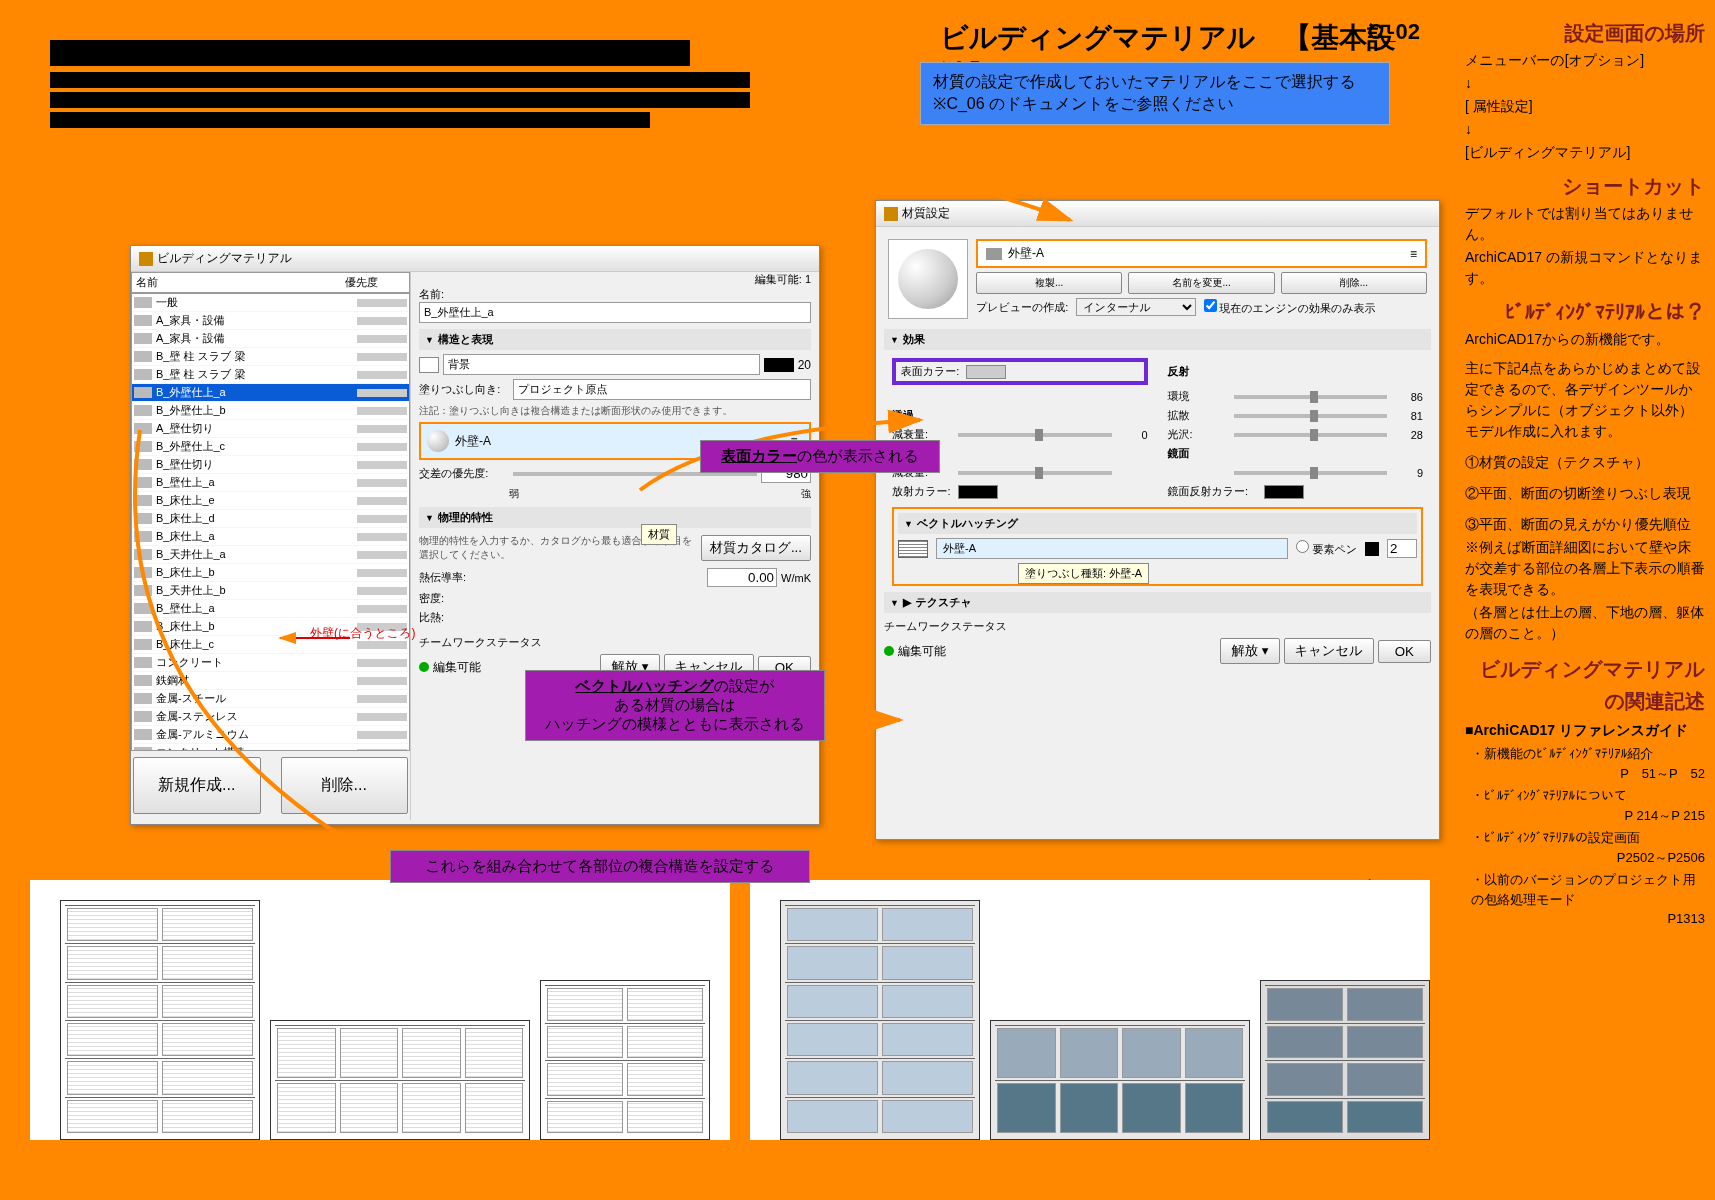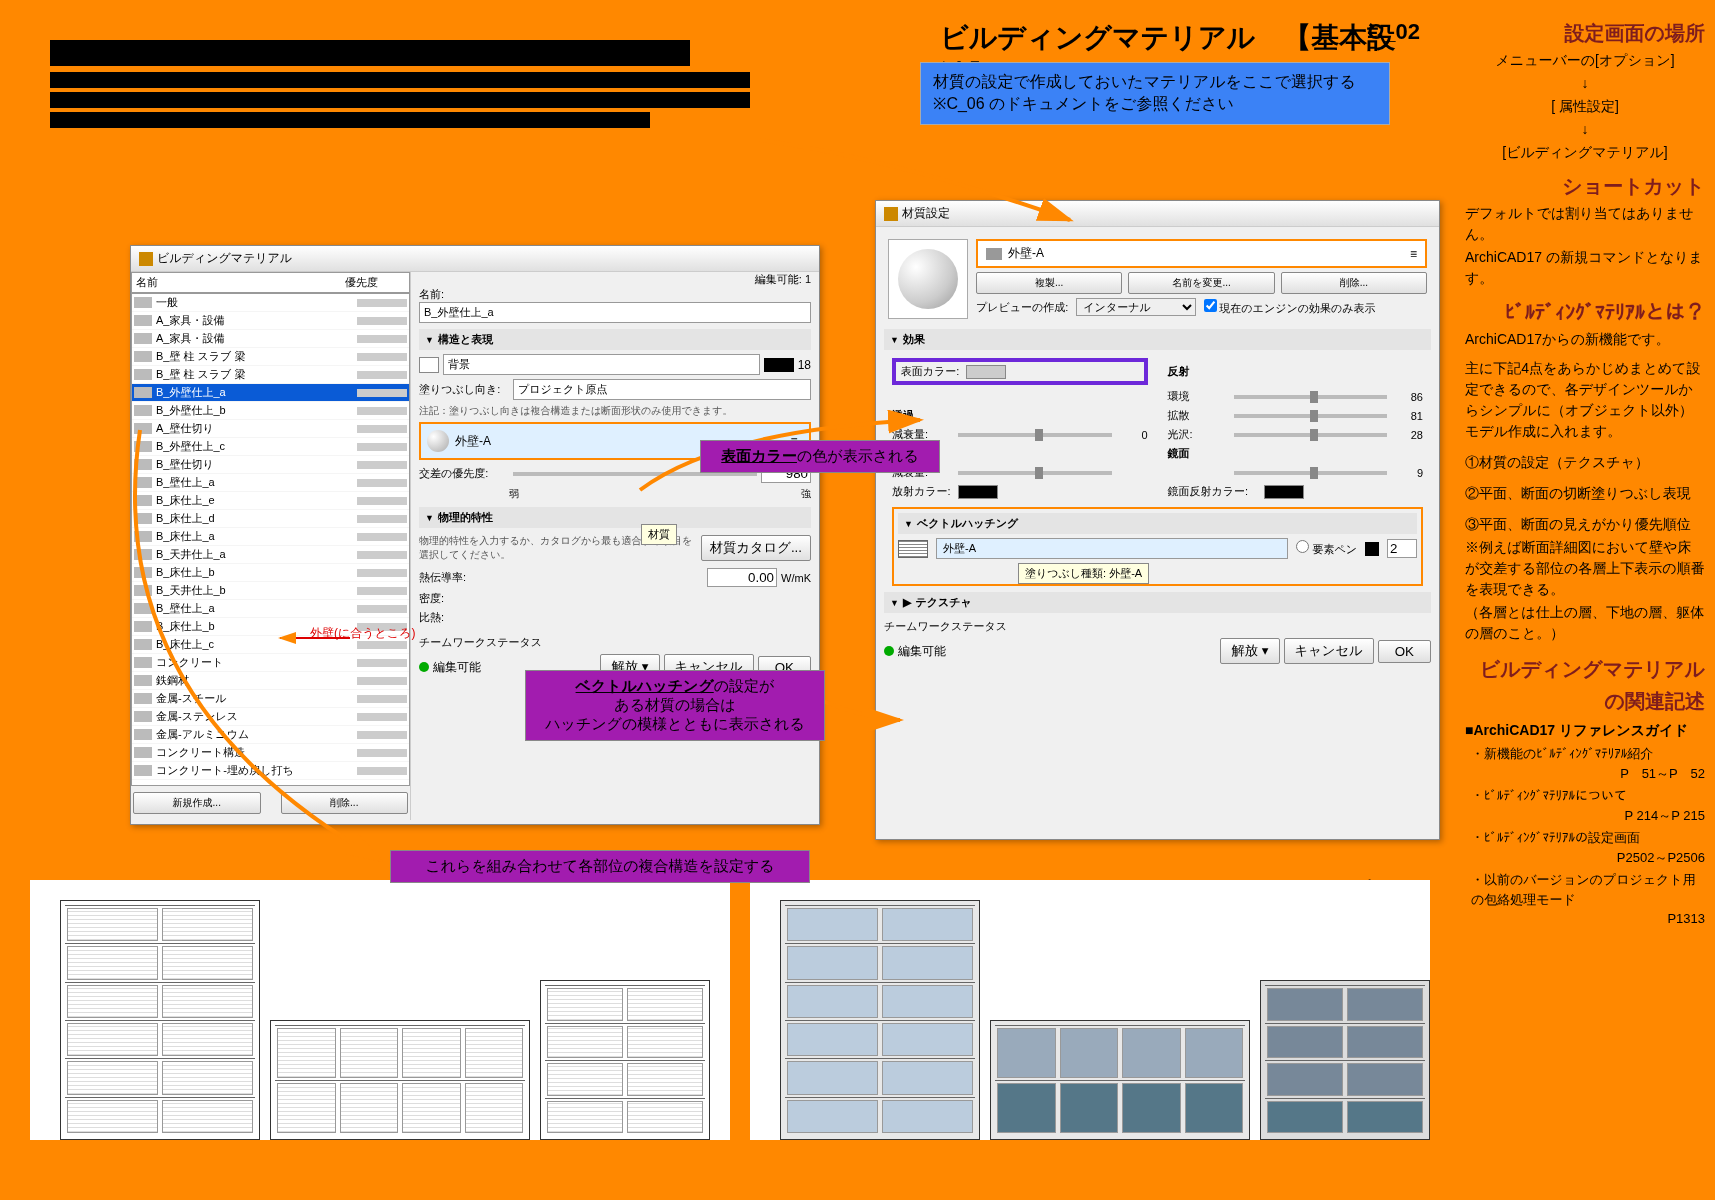--- a/index.html
+++ b/index.html
@@ -4,21 +4,21 @@
 <style>
 * { box-sizing: border-box; margin: 0; padding: 0; }
 body { font-family: "MS PGothic", "Meiryo", sans-serif; background: #fff; width: 1715px; height: 1200px; position: relative; overflow: hidden; }
 
 
 .page { position: absolute; left: 0; top: 0; width: 1715px; height: 1200px; background: #ff8800; }
 
 
 .sidebar { position: absolute; right: 10px; top: 10px; width: 240px; font-size: 14px; line-height: 1.5; }
 .sidebar h2 { color: #7f1d1d; font-size: 20px; font-weight: bold; text-align: right; margin-top: 8px; margin-bottom: 2px; }
-.sidebar .loc-item { text-align: center; margin: 2px 0; }
+.sidebar .loc-item { text-align: left; margin: 2px 0; }
 .sidebar p { margin: 2px 0; }
 .sidebar .ref-item { font-size: 13px; margin: 3px 0 3px 6px; }
 .sidebar .pages { text-align: right; font-size: 13px; }
 
 
 .header { position: absolute; top: 14px; left: 0; width: 1440px; }
 .header .title-left { position: absolute; top: 5px; left: 940px; font-size: 28px; font-weight: bold; color: #000; }
 .header .title-right { position: absolute; top: 5px; right: 20px; font-size: 22px; font-weight: bold; color: #000; }
 
 
@@ -39,21 +39,21 @@
 .bm-list-header { display: flex; background: #fff; border: 1px solid #999; padding: 2px 4px; font-size: 11px; }
 .bm-list-header .h1 { flex: 1; }
 .bm-list-header .h2 { width: 60px; }
 .bm-list { flex: 1; background: #fff; border: 1px solid #999; overflow-y: auto; font-size: 11px; }
 .bm-row { display: flex; align-items: center; padding: 1px 2px; border-bottom: 1px solid #f5f5f5; cursor: pointer; }
 .bm-row.sel { background: #0a5bd6; color: #fff; }
 .bm-row .sw { width: 18px; height: 11px; background: #bbb; margin-right: 4px; flex-shrink: 0; }
 .bm-row .nm { flex: 1; white-space: nowrap; overflow: hidden; }
 .bm-row .pr { width: 50px; height: 8px; background: #ccc; }
 .bm-buttons { display: flex; gap: 20px; padding: 6px 2px; }
-.bm-buttons button { flex: 1; padding: 3px 0; font-size: 10px; }
+.bm-buttons button { flex: 1; padding: 17px 0; font-size: 16px; }
 
 .bm-right { flex: 1; padding: 0 8px; overflow-y: auto; }
 .field-row { display: flex; align-items: center; margin: 4px 0; gap: 4px; }
 .field-label { font-size: 11px; }
 .field-input { flex: 1; background: #fff; border: 1px solid #999; padding: 2px 4px; font-size: 11px; }
 .section-head { background: #e4e4e4; padding: 3px 6px; margin: 6px 0 4px 0; font-size: 11px; font-weight: bold; display: flex; align-items: center; gap: 4px; }
 .section-head::before { content: "▼"; font-size: 9px; }
 .mat-select { display: flex; align-items: center; background: #dff0ff; border: 2px solid #ff8800; padding: 6px; gap: 6px; margin: 4px 0; }
 .mat-select .ball { width: 22px; height: 22px; border-radius: 50%; background: radial-gradient(circle at 30% 30%, #fff, #aaa); }
 .mat-select .txt { flex: 1; }
@@ -323,21 +323,21 @@
       <div class="bm-right">
         <div style="text-align:right;font-size:11px;">編集可能: 1</div>
         <div class="field-label">名前:</div>
         <div class="field-input">B_外壁仕上_a</div>
 
         <div class="section-head">構造と表現</div>
         <div class="field-row">
           <span style="width:20px;height:16px;border:1px solid #888;background:#fff"></span>
           <span class="field-input">背景</span>
           <span style="width:30px;height:14px;background:#000"></span>
-          <span>18</span>
+          <span>20</span>
         </div>
         <div class="field-row">
           <span class="field-label" style="width:90px">塗りつぶし向き:</span>
           <span class="field-input">プロジェクト原点</span>
         </div>
         <div class="hint">注記：塗りつぶし向きは複合構造または断面形状のみ使用できます。</div>
 
         <div class="mat-select">
           <div class="ball"></div>
           <div class="txt">外壁-A</div>

